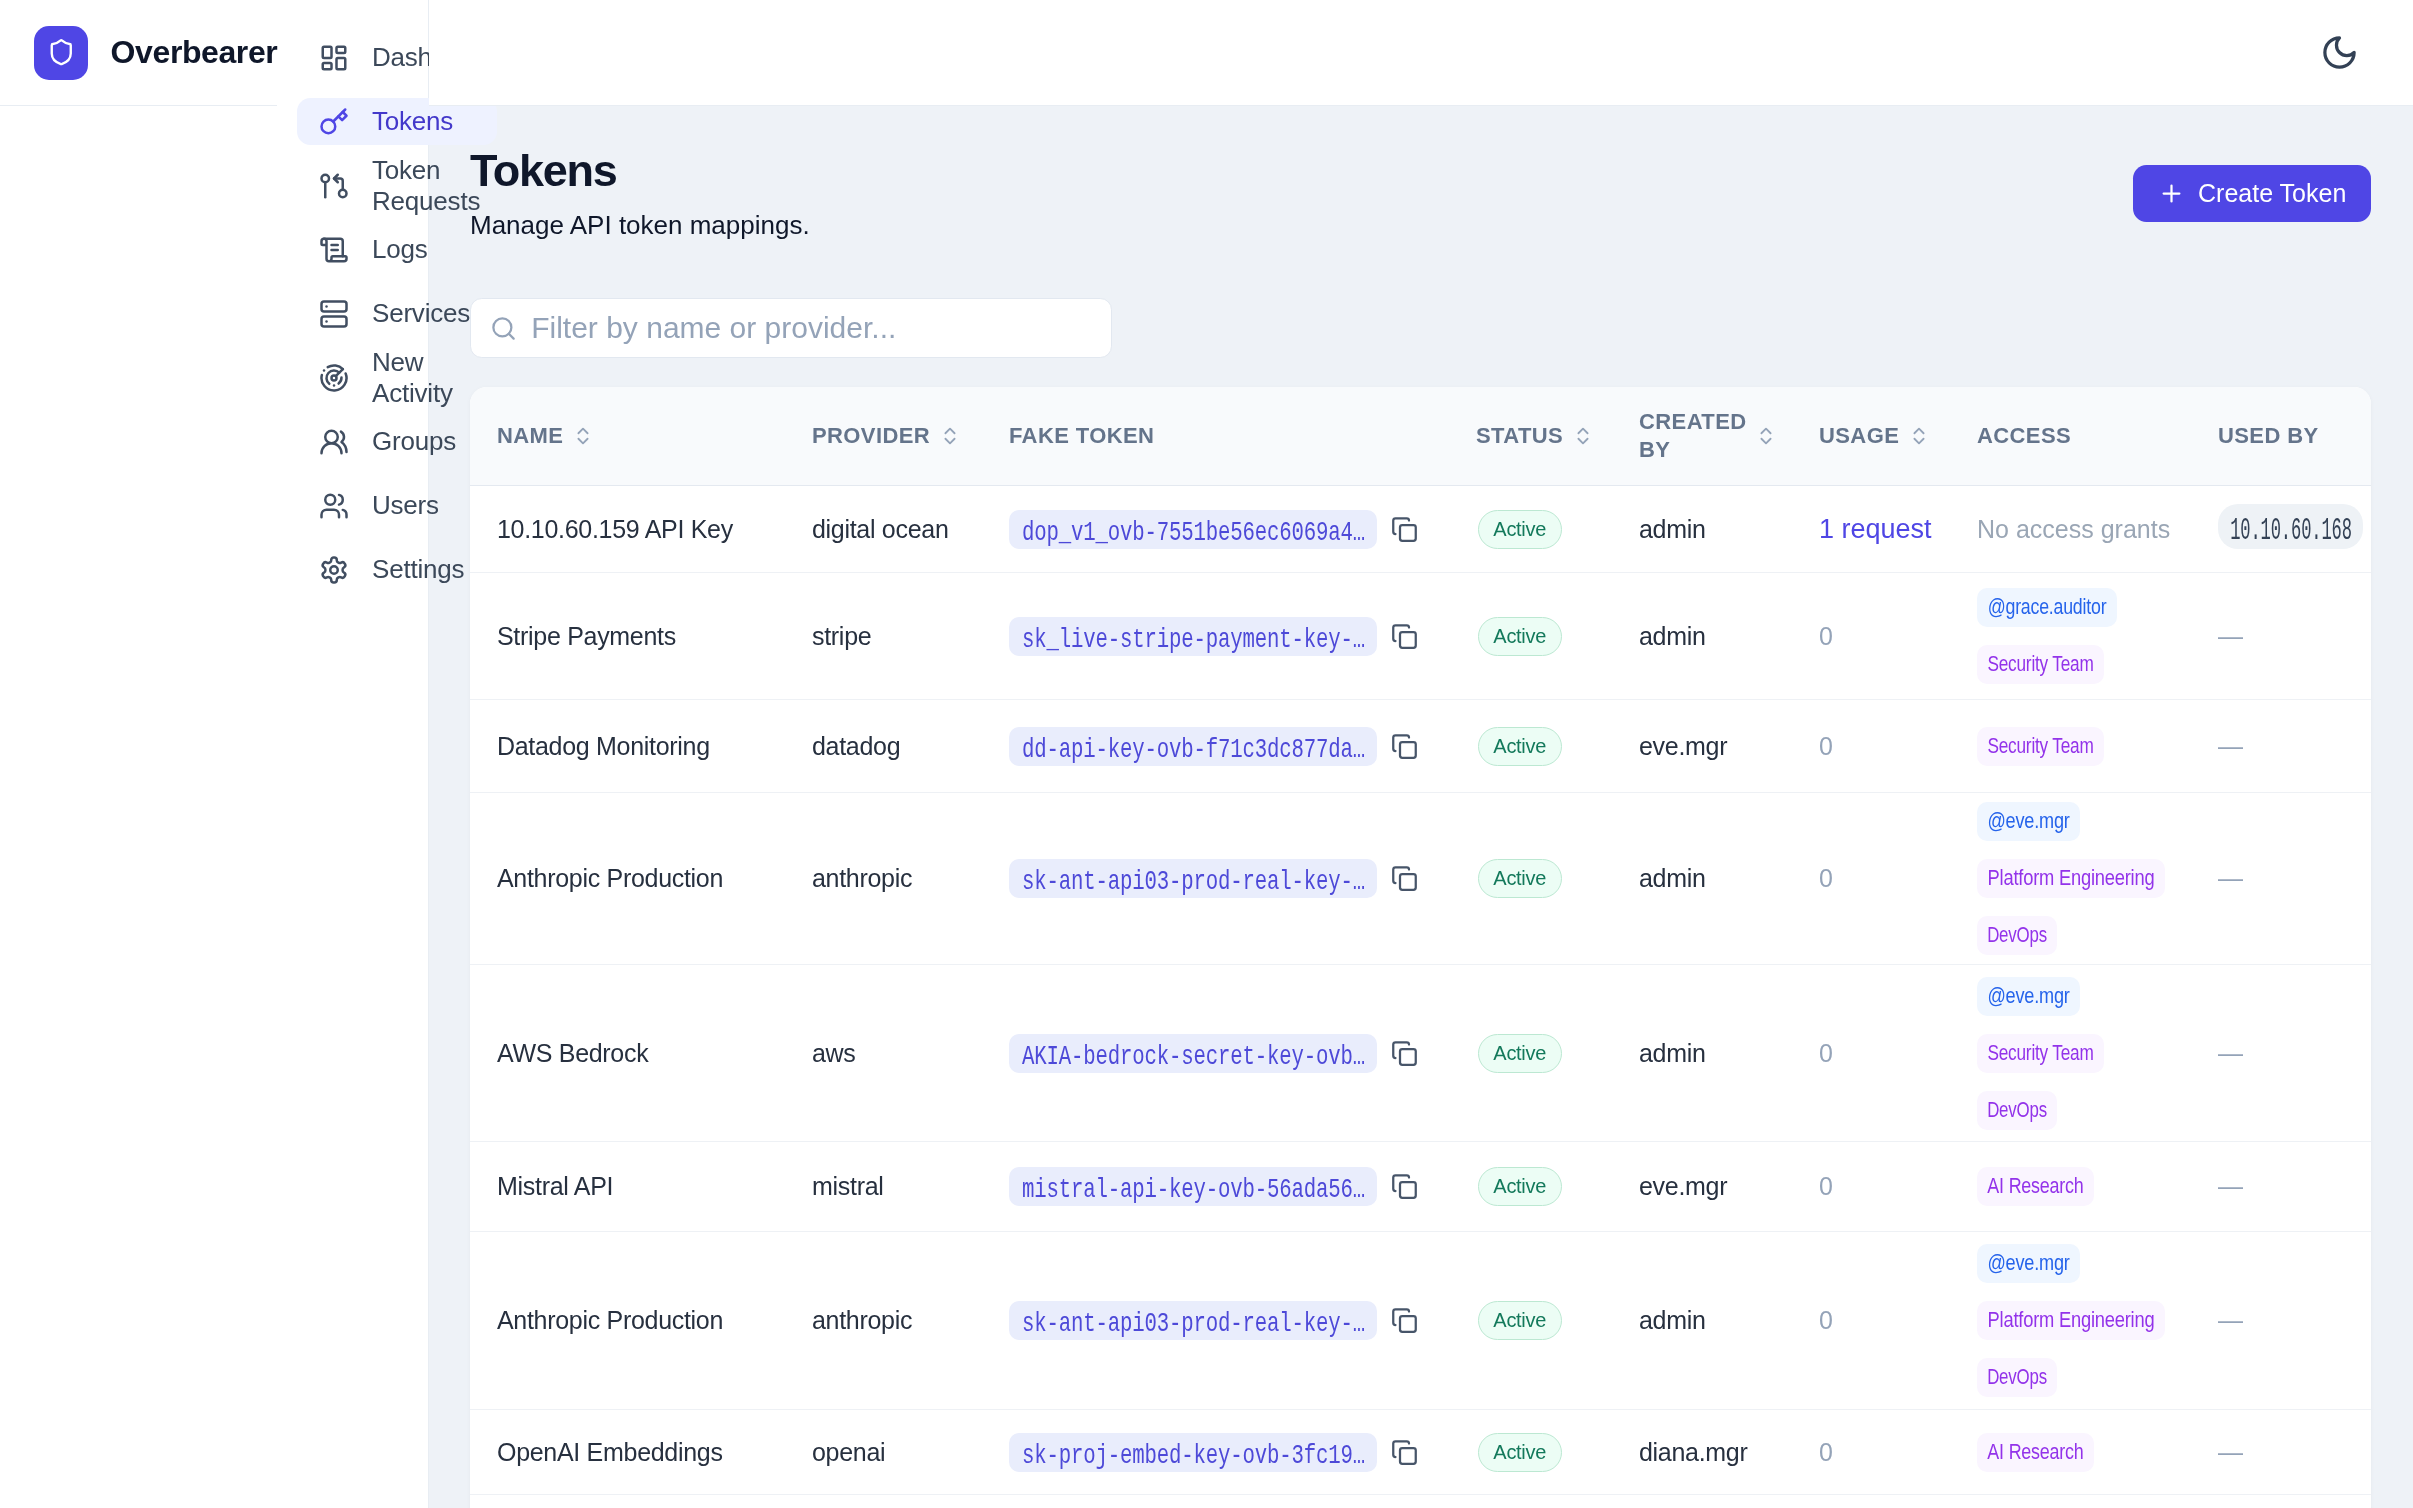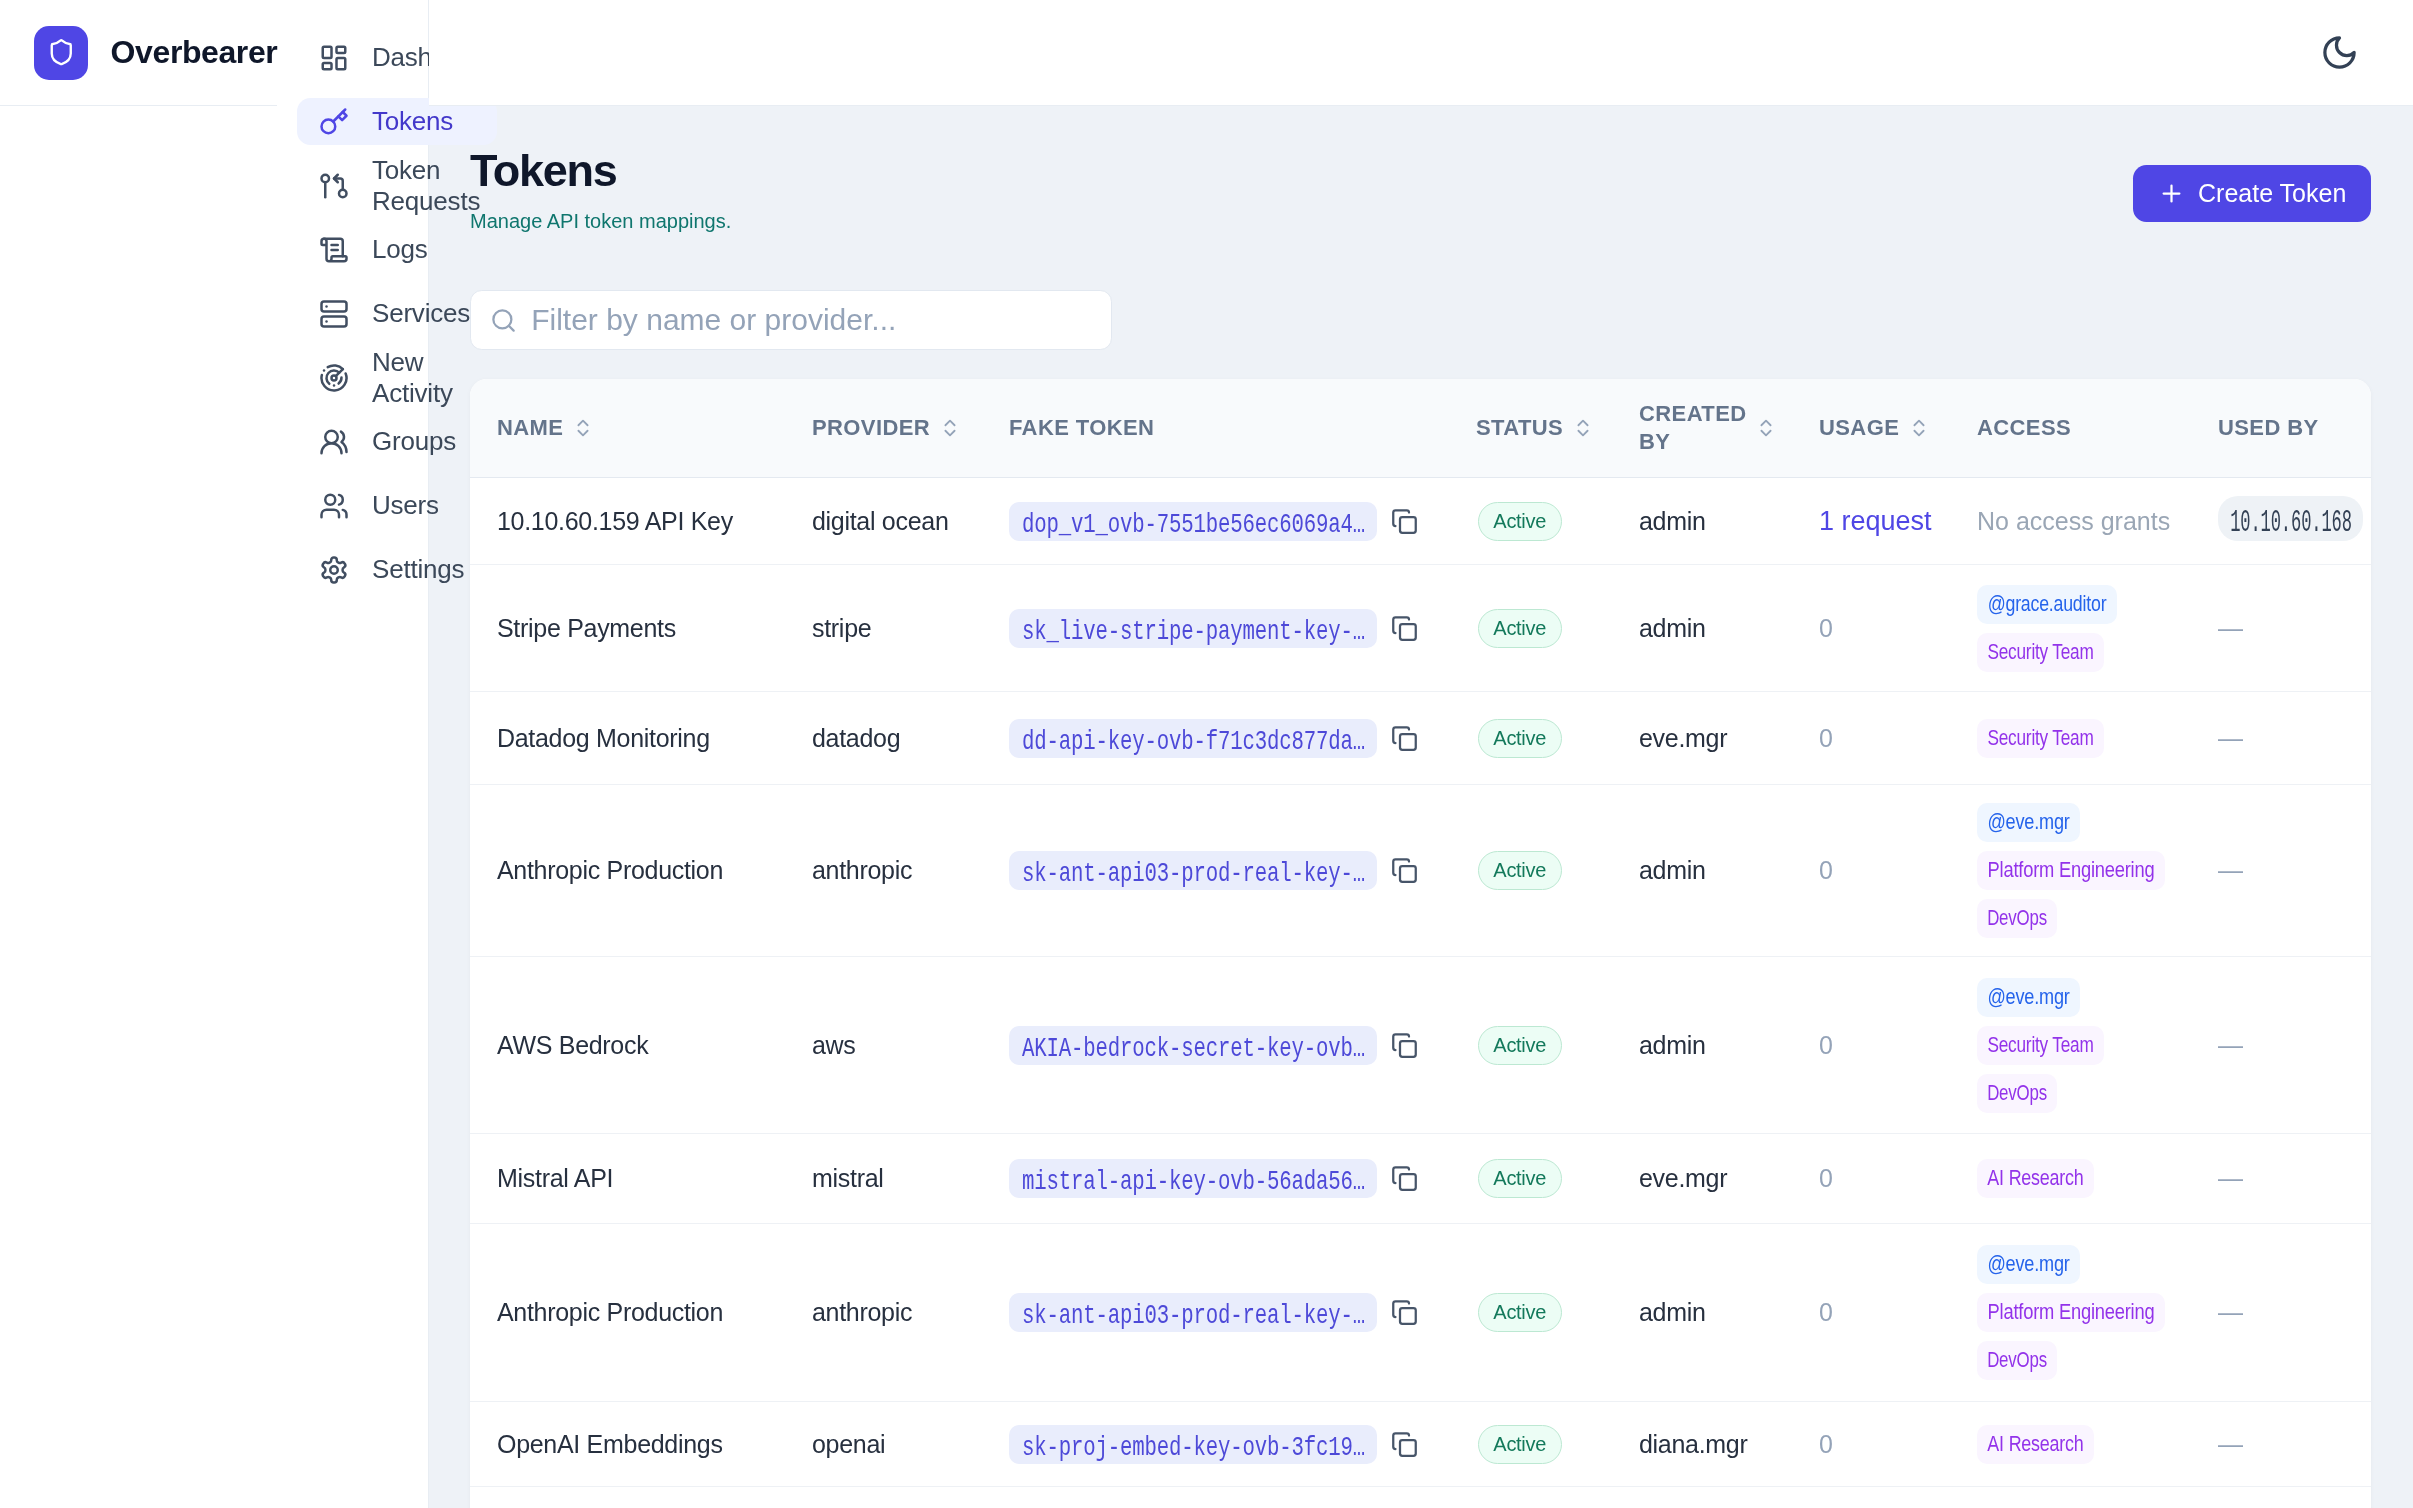--- a/index.html
+++ b/index.html
@@ -21,21 +21,21 @@
 .avatar { width:54px; height:54px; border-radius:50%; background:#e0e7ff; color:#4f46e5; font-weight:bold; font-size:23.5px; display:flex; align-items:center; justify-content:center; }
 .user-meta { flex:1; }
 .user-name { font-size:25px; color:#1e293b; }
 .user-role { font-size:22px; color:#64748b; margin-top:5px; }
 
 
 .main { flex:1; display:flex; flex-direction:column; }
 .topbar { height:106px; min-height:106px; background:#fff; border-bottom:1.7px solid #e8edf3; display:flex; align-items:center; justify-content:flex-end; padding-right:54px; }
 .content { padding:39px 42px 0 41px; position:relative; }
 h1 { font-size:45px; letter-spacing:-1.3px; color:#0f172a; }
-.subtitle { font-size:20px; color:#0f766e; margin-top:13.4px; }
+.subtitle { font-size:26px; color:#0f172a; margin-top:13.4px; }
 .create-btn { position:absolute; top:59px; right:42px; width:238px; height:57px; border-radius:13.4px; background:#4f46e5; color:#fff; font-size:25px; display:flex; align-items:center; justify-content:center; gap:13.4px; }
 .search { margin-top:57px; width:642px; height:60px; background:#fff; border:1.7px solid #e2e8f0; border-radius:11.7px; display:flex; align-items:center; padding-left:19px; gap:14.2px; }
 .search .ph { font-size:30px; color:#94a3b8; }
 
 
 .card { margin-top:28.5px; background:#fff; border-radius:17px; overflow:hidden; box-shadow:0 1.7px 5px rgba(15,23,42,0.04); }
 table { border-collapse:collapse; table-layout:fixed; width:1900px; }
 col.c1{width:342px} col.c2{width:197px} col.c3{width:467px} col.c4{width:163px}
 col.c5{width:180px} col.c6{width:158px} col.c7{width:241px} col.c8{width:153px}
 thead tr { height:99px; background:#f8fafc; }
@@ -44,21 +44,21 @@
 th:first-child, td:first-child { padding-left:27px; }
 tbody td { padding:0; vertical-align:middle; border-top:1.7px solid #eef1f5; font-size:25px; letter-spacing:-0.3px; color:#27303f; }
 tbody tr:first-child td { border-top:1.7px solid #e4e9f0; }
 .mono-chip { display:inline-flex; align-items:center; height:39px; border-radius:10px; background:#e9edfc; padding:0 12.6px; vertical-align:middle; }
 .copy { display:inline-block; margin-left:13.4px; vertical-align:middle; color:#475569; }
 .badge { display:inline-flex; align-items:center; justify-content:center; width:84px; height:39px; margin-left:1.7px; border-radius:20px; background:#ecfdf5; border:1.7px solid #bce8d2; color:#13795b; font-size:20px; }
 .usage0 { color:#94a3b8; font-size:25px; letter-spacing:0; }
 .usage1 { color:#4f46e5; font-size:27px; letter-spacing:0; }
 .noaccess { color:#9aa6b5; font-size:25px; letter-spacing:0; }
 .dash { color:#94a3b8; font-size:25px; }
-.chips { display:flex; flex-direction:column; align-items:flex-start; gap:9px; }
+.chips { display:flex; flex-direction:column; align-items:flex-start; gap:18px; }
 .chip { display:inline-flex; align-items:center; height:39px; border-radius:10px; padding:0 10px; }
 .chip.blue { background:#eff6ff; color:#2563eb; }
 .chip.purple { background:#faf5ff; color:#701a75; }
 .ipchip { display:inline-flex; align-items:flex-start; height:45px; border-radius:20px; background:#eef2f6; padding:0 11.7px; }
 </style>
 </head>
 <body>
 
 <aside class="sidebar">
   <div class="logo-row">

